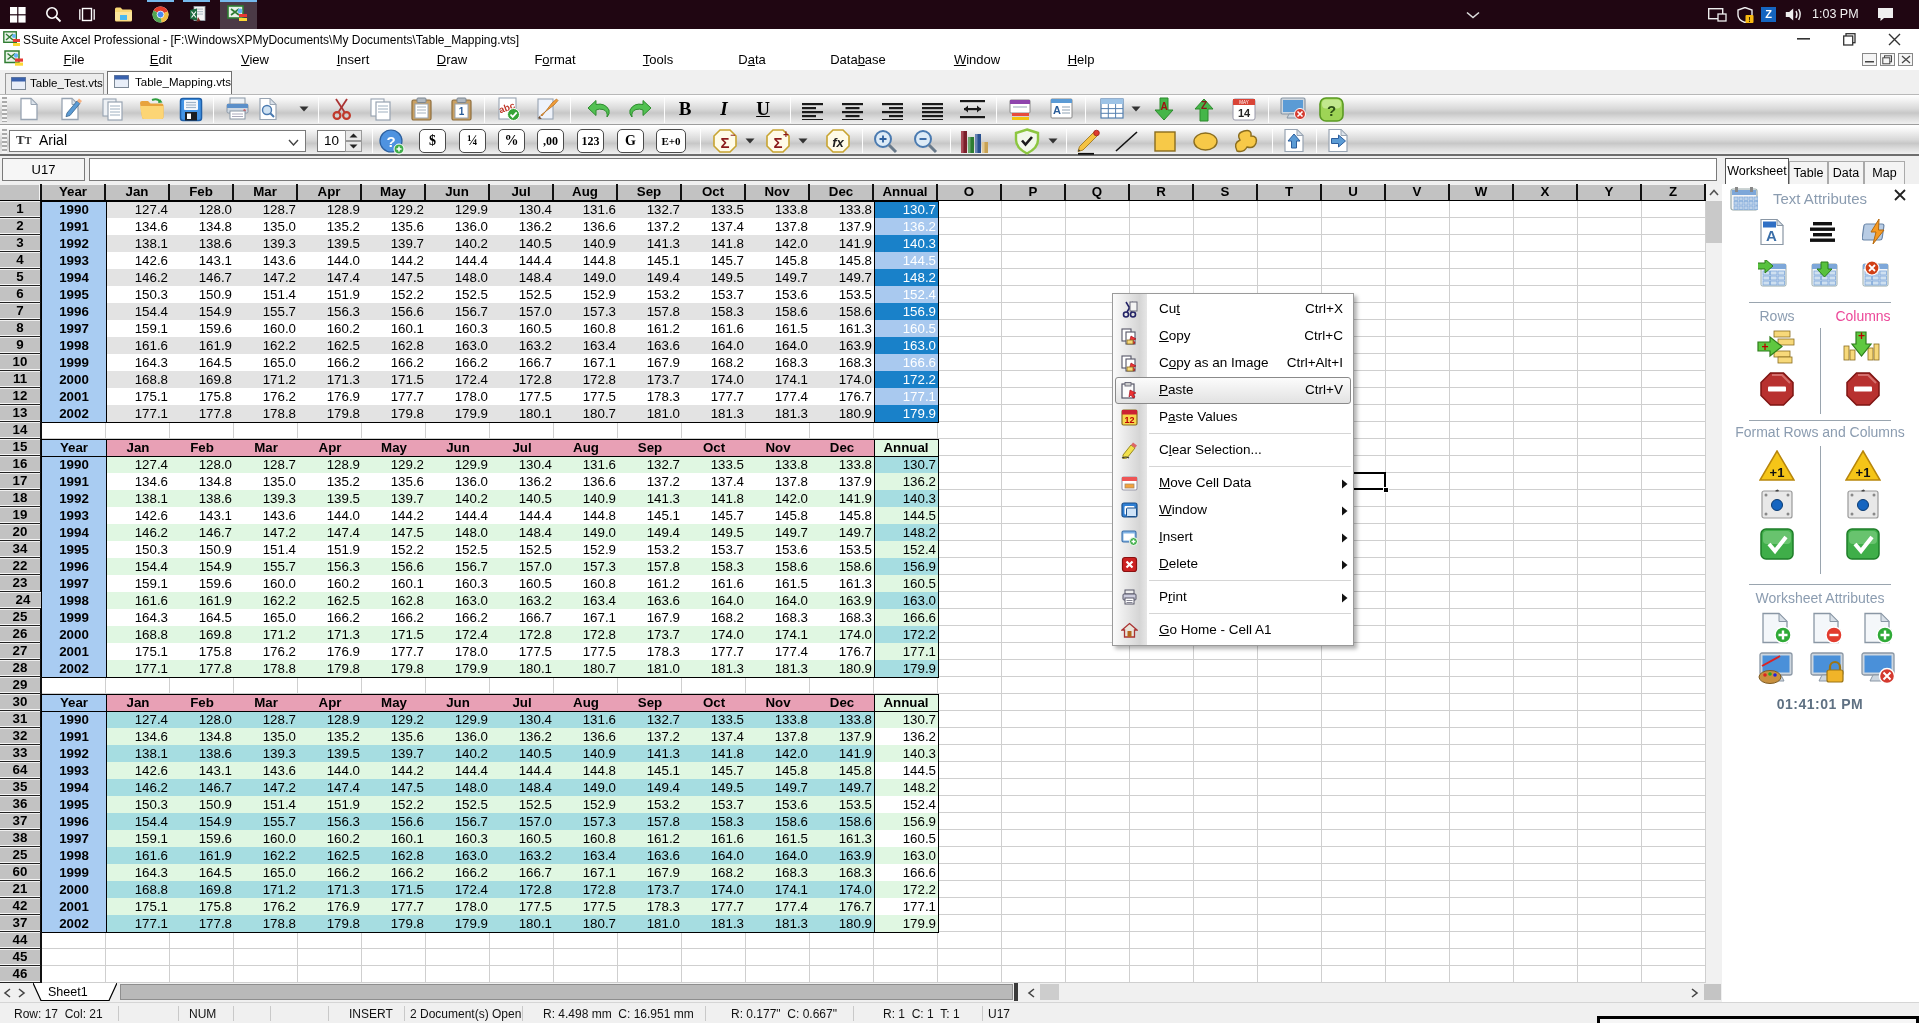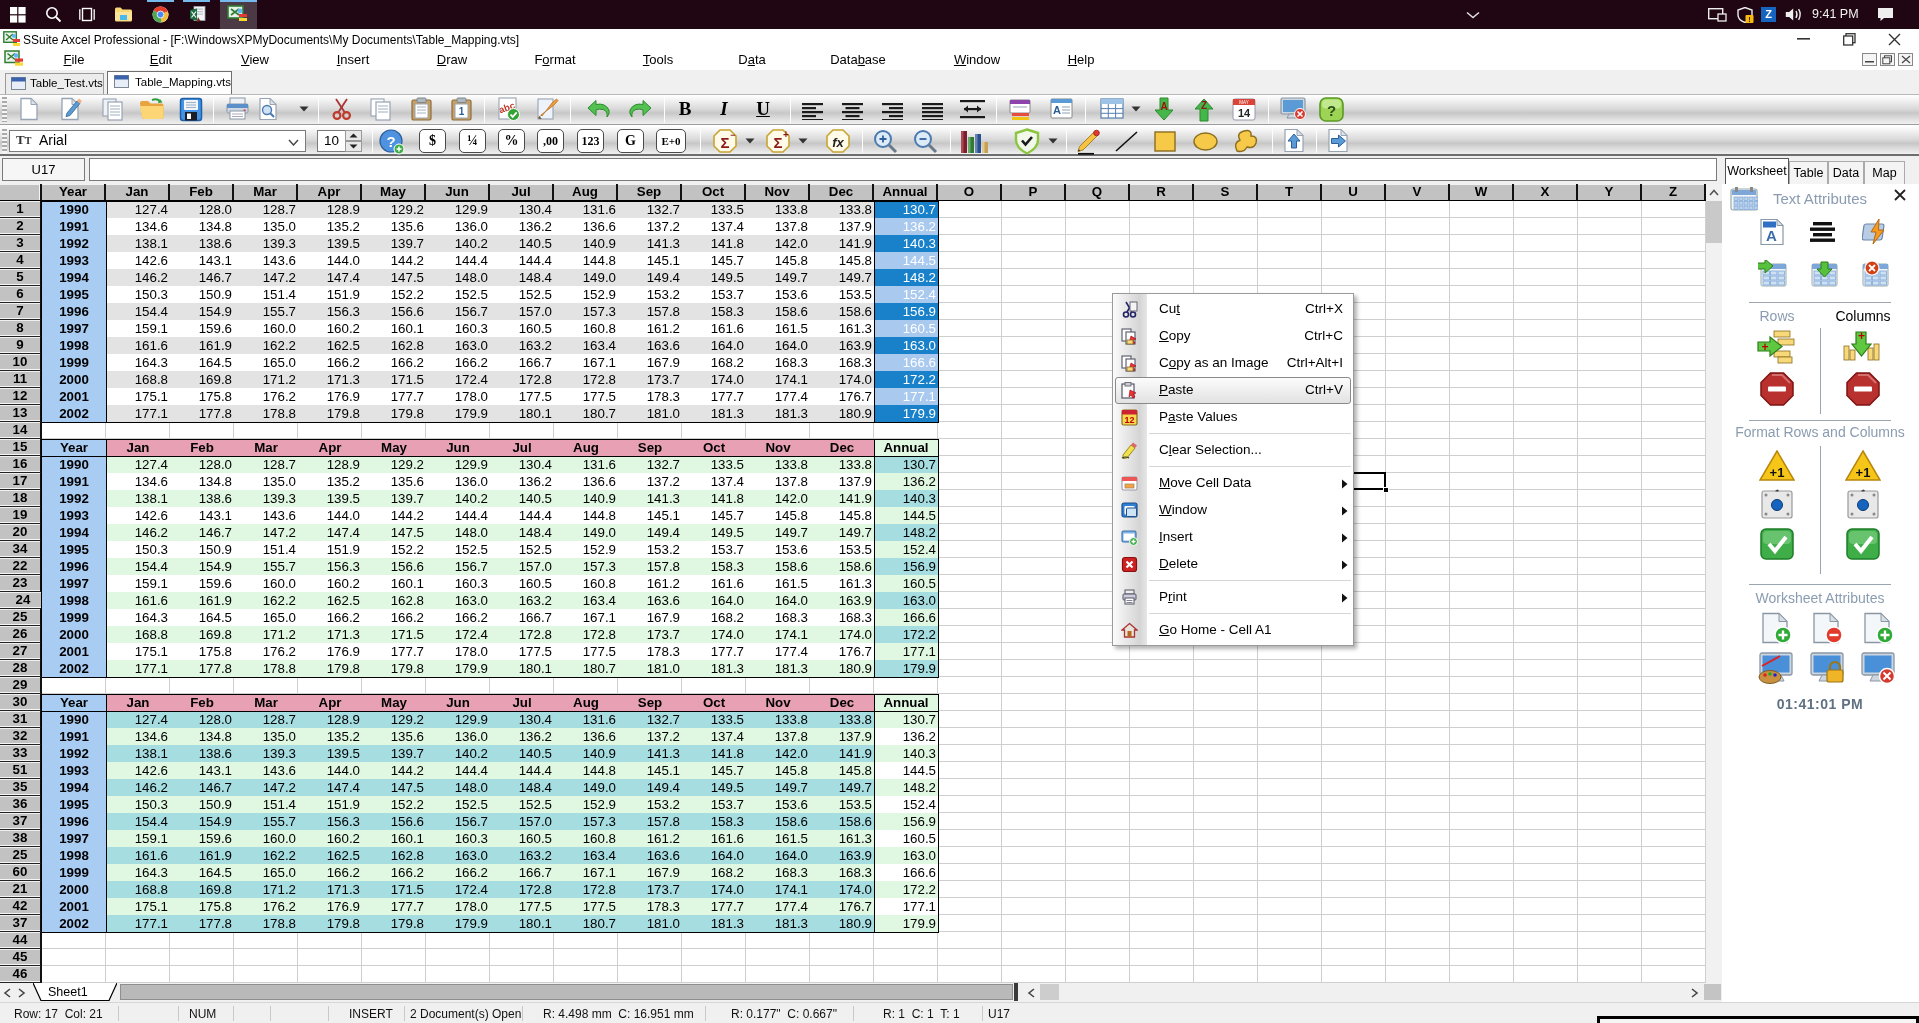--- a/index.html
+++ b/index.html
@@ -66,21 +66,21 @@
 <svg class="ab" style="left:1737px;top:7px" width="17" height="16">
       <path d="M8 0.5 L15 3 V8 Q15 13 8 15.5 Q1 13 1 8 V3 Z" fill="none" stroke="#eee" stroke-width="1.4"></path>
       <rect x="8.5" y="8" width="8" height="8" rx="1" fill="#f8b912"></rect>
       <text x="12.5" y="14.6" font-size="7.5" font-weight="bold" fill="#3a2b00" text-anchor="middle">!</text>
     </svg>
 <div class="ab" style="left:1761px;top:7px;width:15px;height:15px;background:#1565c0;color:#fff;font:bold 11px/15px 'Liberation Sans',sans-serif;text-align:center">Z</div>
 <svg class="ab" style="left:1785px;top:7px" width="18" height="15">
       <path d="M0.8 5 h3.4 l4-3.6 v12.2 l-4-3.6 H0.8 Z" fill="#eee"></path>
       <path d="M11 4 q2 3.5 0 7 M13.6 2.2 q3.2 5.3 0 10.6" fill="none" stroke="#eee" stroke-width="1.4"></path>
     </svg>
-<div class="ab tt" style="left:1812px;top:7px;color:#f2f2f2;font-size:12.5px">9:41 PM</div>
+<div class="ab tt" style="left:1812px;top:7px;color:#f2f2f2;font-size:12.5px">1:03 PM</div>
 <svg class="ab" style="left:1877px;top:7px" width="17" height="15">
       <path d="M1 1 h15 v10 h-9 l-3.5 3 v-3 H1 Z" fill="#eee"></path>
     </svg>
 </div>
 <div class="ab" style="left:0;top:29px;width:1919px;height:21px;background:#fff">
 <svg class="ab" style="left:3px;top:2px" width="18" height="17">
       <rect x="0.8" y="0.8" width="12.5" height="10.5" fill="#e9f2e9" stroke="#2f7d32" stroke-width="1.4"></rect>
       <path d="M3 3 L10 9 M10 3 L3 9" stroke="#2f7d32" stroke-width="1.4"></path>
       <rect x="10" y="8" width="7" height="3" fill="#e53935"></rect>
       <rect x="10" y="12" width="7" height="3" fill="#fdd835"></rect>
@@ -525,21 +525,21 @@
 <div class="ab" style="left:0;top:408px;width:48px;height:17px;background:#c2c2c2;border-right:2px solid #111;border-bottom:1px solid #222;box-shadow:inset 0 1px 0 #efefef,inset 0 -1px 0 #f5f5f5;font-weight:bold;font-size:13.3px;text-align:center;line-height:15px">24</div>
 <div class="ab" style="left:0;top:425px;width:42px;height:17px;background:#c2c2c2;border-right:2px solid #111;border-bottom:1px solid #222;box-shadow:inset 0 1px 0 #efefef,inset 0 -1px 0 #f5f5f5;font-weight:bold;font-size:13.3px;text-align:center;line-height:15px">25</div>
 <div class="ab" style="left:0;top:442px;width:42px;height:17px;background:#c2c2c2;border-right:2px solid #111;border-bottom:1px solid #222;box-shadow:inset 0 1px 0 #efefef,inset 0 -1px 0 #f5f5f5;font-weight:bold;font-size:13.3px;text-align:center;line-height:15px">26</div>
 <div class="ab" style="left:0;top:459px;width:42px;height:17px;background:#c2c2c2;border-right:2px solid #111;border-bottom:1px solid #222;box-shadow:inset 0 1px 0 #efefef,inset 0 -1px 0 #f5f5f5;font-weight:bold;font-size:13.3px;text-align:center;line-height:15px">27</div>
 <div class="ab" style="left:0;top:476px;width:42px;height:17px;background:#c2c2c2;border-right:2px solid #111;border-bottom:1px solid #222;box-shadow:inset 0 1px 0 #efefef,inset 0 -1px 0 #f5f5f5;font-weight:bold;font-size:13.3px;text-align:center;line-height:15px">28</div>
 <div class="ab" style="left:0;top:493px;width:42px;height:17px;background:#c2c2c2;border-right:2px solid #111;border-bottom:1px solid #222;box-shadow:inset 0 1px 0 #efefef,inset 0 -1px 0 #f5f5f5;font-weight:bold;font-size:13.3px;text-align:center;line-height:15px">29</div>
 <div class="ab" style="left:0;top:510px;width:42px;height:17px;background:#c2c2c2;border-right:2px solid #111;border-bottom:1px solid #222;box-shadow:inset 0 1px 0 #efefef,inset 0 -1px 0 #f5f5f5;font-weight:bold;font-size:13.3px;text-align:center;line-height:15px">30</div>
 <div class="ab" style="left:0;top:527px;width:42px;height:17px;background:#c2c2c2;border-right:2px solid #111;border-bottom:1px solid #222;box-shadow:inset 0 1px 0 #efefef,inset 0 -1px 0 #f5f5f5;font-weight:bold;font-size:13.3px;text-align:center;line-height:15px">31</div>
 <div class="ab" style="left:0;top:544px;width:42px;height:17px;background:#c2c2c2;border-right:2px solid #111;border-bottom:1px solid #222;box-shadow:inset 0 1px 0 #efefef,inset 0 -1px 0 #f5f5f5;font-weight:bold;font-size:13.3px;text-align:center;line-height:15px">32</div>
 <div class="ab" style="left:0;top:561px;width:42px;height:17px;background:#c2c2c2;border-right:2px solid #111;border-bottom:1px solid #222;box-shadow:inset 0 1px 0 #efefef,inset 0 -1px 0 #f5f5f5;font-weight:bold;font-size:13.3px;text-align:center;line-height:15px">33</div>
-<div class="ab" style="left:0;top:578px;width:42px;height:17px;background:#c2c2c2;border-right:2px solid #111;border-bottom:1px solid #222;box-shadow:inset 0 1px 0 #efefef,inset 0 -1px 0 #f5f5f5;font-weight:bold;font-size:13.3px;text-align:center;line-height:15px">51</div>
+<div class="ab" style="left:0;top:578px;width:42px;height:17px;background:#c2c2c2;border-right:2px solid #111;border-bottom:1px solid #222;box-shadow:inset 0 1px 0 #efefef,inset 0 -1px 0 #f5f5f5;font-weight:bold;font-size:13.3px;text-align:center;line-height:15px">64</div>
 <div class="ab" style="left:0;top:595px;width:42px;height:17px;background:#c2c2c2;border-right:2px solid #111;border-bottom:1px solid #222;box-shadow:inset 0 1px 0 #efefef,inset 0 -1px 0 #f5f5f5;font-weight:bold;font-size:13.3px;text-align:center;line-height:15px">35</div>
 <div class="ab" style="left:0;top:612px;width:42px;height:17px;background:#c2c2c2;border-right:2px solid #111;border-bottom:1px solid #222;box-shadow:inset 0 1px 0 #efefef,inset 0 -1px 0 #f5f5f5;font-weight:bold;font-size:13.3px;text-align:center;line-height:15px">36</div>
 <div class="ab" style="left:0;top:629px;width:42px;height:17px;background:#c2c2c2;border-right:2px solid #111;border-bottom:1px solid #222;box-shadow:inset 0 1px 0 #efefef,inset 0 -1px 0 #f5f5f5;font-weight:bold;font-size:13.3px;text-align:center;line-height:15px">37</div>
 <div class="ab" style="left:0;top:646px;width:42px;height:17px;background:#c2c2c2;border-right:2px solid #111;border-bottom:1px solid #222;box-shadow:inset 0 1px 0 #efefef,inset 0 -1px 0 #f5f5f5;font-weight:bold;font-size:13.3px;text-align:center;line-height:15px">38</div>
 <div class="ab" style="left:0;top:663px;width:42px;height:17px;background:#c2c2c2;border-right:2px solid #111;border-bottom:1px solid #222;box-shadow:inset 0 1px 0 #efefef,inset 0 -1px 0 #f5f5f5;font-weight:bold;font-size:13.3px;text-align:center;line-height:15px">25</div>
 <div class="ab" style="left:0;top:680px;width:42px;height:17px;background:#c2c2c2;border-right:2px solid #111;border-bottom:1px solid #222;box-shadow:inset 0 1px 0 #efefef,inset 0 -1px 0 #f5f5f5;font-weight:bold;font-size:13.3px;text-align:center;line-height:15px">60</div>
 <div class="ab" style="left:0;top:697px;width:42px;height:17px;background:#c2c2c2;border-right:2px solid #111;border-bottom:1px solid #222;box-shadow:inset 0 1px 0 #efefef,inset 0 -1px 0 #f5f5f5;font-weight:bold;font-size:13.3px;text-align:center;line-height:15px">21</div>
 <div class="ab" style="left:0;top:714px;width:42px;height:17px;background:#c2c2c2;border-right:2px solid #111;border-bottom:1px solid #222;box-shadow:inset 0 1px 0 #efefef,inset 0 -1px 0 #f5f5f5;font-weight:bold;font-size:13.3px;text-align:center;line-height:15px">42</div>
 <div class="ab" style="left:0;top:731px;width:42px;height:17px;background:#c2c2c2;border-right:2px solid #111;border-bottom:1px solid #222;box-shadow:inset 0 1px 0 #efefef,inset 0 -1px 0 #f5f5f5;font-weight:bold;font-size:13.3px;text-align:center;line-height:15px">37</div>
 <div class="ab" style="left:0;top:748px;width:42px;height:17px;background:#c2c2c2;border-right:2px solid #111;border-bottom:1px solid #222;box-shadow:inset 0 1px 0 #efefef,inset 0 -1px 0 #f5f5f5;font-weight:bold;font-size:13.3px;text-align:center;line-height:15px">44</div>
@@ -1375,21 +1375,21 @@
         <rect x="12.5" y="21" width="6.5" height="4"></rect>
         <rect x="20.0" y="11" width="6.5" height="4"></rect>
         <rect x="20.0" y="16" width="6.5" height="4"></rect>
         <rect x="20.0" y="21" width="6.5" height="4"></rect>
       </g>
       <circle cx="12" cy="8" r="7" fill="#d14016" stroke="#fff" stroke-width="1.2"></circle>
       <path d="M9 5 l6 6 m0-6 l-6 6" stroke="#fff" stroke-width="1.8"></path>
     </svg>
 <div class="ab" style="left:27px;top:146px;width:142px;height:1px;background:#9aa5af"></div>
 <div class="ab tt" style="left:55px;top:152px;transform:translateX(-50%);font-size:14px;color:#8b9cb0">Rows</div>
-<div class="ab tt" style="left:141px;top:152px;transform:translateX(-50%);font-size:14px;color:#000000">Columns</div>
+<div class="ab tt" style="left:141px;top:152px;transform:translateX(-50%);font-size:14px;color:#ec4899">Columns</div>
 <div class="ab" style="left:98px;top:172px;width:1px;height:86px;background:#9aa5af"></div>
 <svg class="ab" style="left:34px;top:174px" width="40" height="34">
       <g fill="#f7d97a" stroke="#8a6d1f" stroke-width="0.8">
         <rect x="18" y="1" width="16" height="6"></rect>
         <rect x="22" y="9" width="16" height="6"></rect>
         <rect x="18" y="21" width="16" height="6"></rect>
         <rect x="22" y="27" width="14" height="6"></rect>
       </g>
       <path d="M2 12 h12 v-5 l12 9.5 -12 9.5 v-5 H2 z" fill="#5fc840" stroke="#2d7d1a" stroke-width="1.2"></path>
       <text x="9" y="20.5" font-size="12" font-weight="bold" fill="#b00" text-anchor="middle">+</text>

